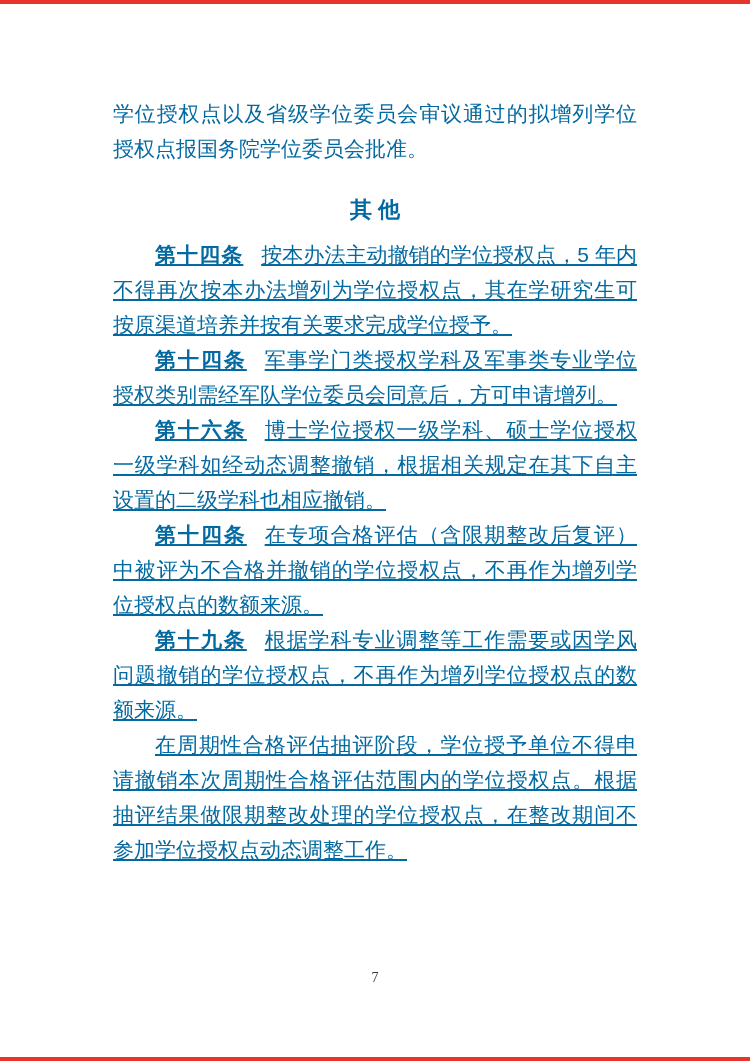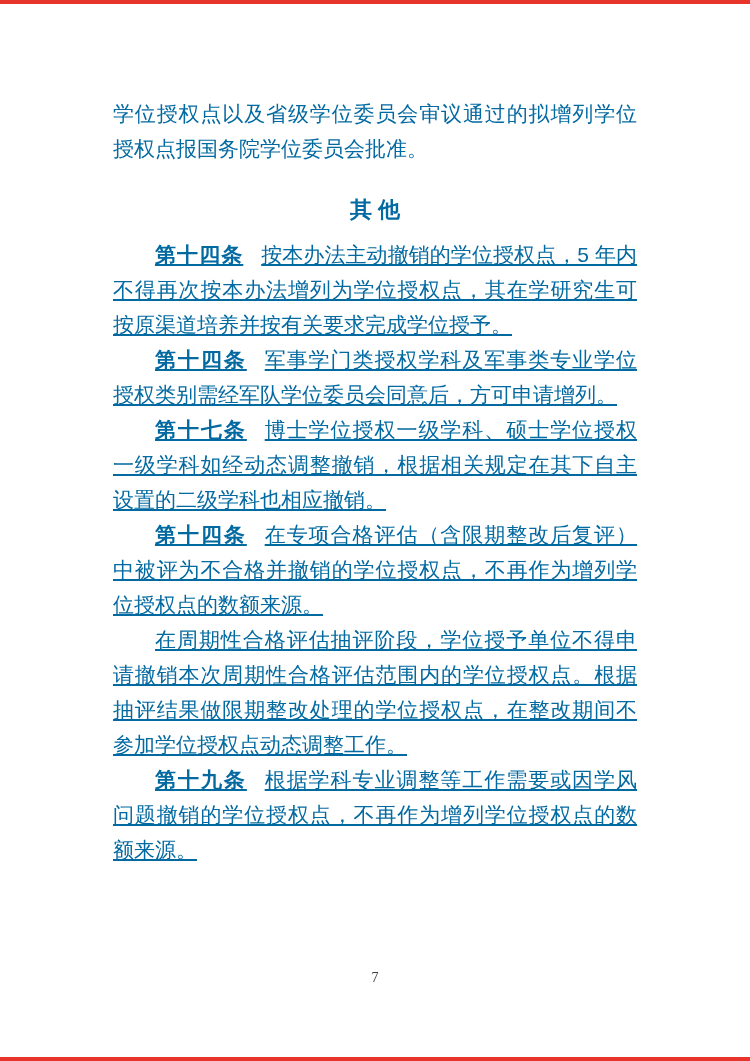--- a/index.html
+++ b/index.html
@@ -53,26 +53,26 @@
 
   <p>学位授权点以及省级学位委员会审议通过的拟增列学位授权点报国务院学位委员会批准。</p>
 
   <div class="section-heading">其 他</div>
 
   <p class="indent"><b class="art-num">第十四条</b><span>按本办法主动撤销的学位授权点，5 年内不得再次按本办法增列为学位授权点，其在学研究生可按原渠道培养并按有关要求完成学位授予。</span></p>
 
   <p class="indent"><b class="art-num">第十四条</b><span>军事学门类授权学科及军事类专业学位授权类别需经军队学位委员会同意后，方可申请增列。</span></p>
 
 
-  <p class="indent"><b class="art-num">第十七条</b><span>博士学位授权一级学科、硕士学位授权一级学科如经动态调整撤销，根据相关规定在其下自主设置的二级学科也相应撤销。</span></p>
+  <p class="indent"><b class="art-num">第十六条</b><span>博士学位授权一级学科、硕士学位授权一级学科如经动态调整撤销，根据相关规定在其下自主设置的二级学科也相应撤销。</span></p>
 
   <p class="indent"><b class="art-num">第十四条</b><span>在专项合格评估（含限期整改后复评）中被评为不合格并撤销的学位授权点，不再作为增列学位授权点的数额来源。</span></p>
 
+  <p class="indent"><b class="art-num">第十九条</b><span>根据学科专业调整等工作需要或因学风问题撤销的学位授权点，不再作为增列学位授权点的数额来源。</span></p>
+
   <p class="indent"><span>在周期性合格评估抽评阶段，学位授予单位不得申请撤销本次周期性合格评估范围内的学位授权点。根据抽评结果做限期整改处理的学位授权点，在整改期间不参加学位授权点动态调整工作。</span></p>
-
-  <p class="indent"><b class="art-num">第十九条</b><span>根据学科专业调整等工作需要或因学风问题撤销的学位授权点，不再作为增列学位授权点的数额来源。</span></p>
 
 
 </div>
 
 <div class="page-number">7</div>
 
 <div class="edge-line bottom"></div>
 
 </body></html>

